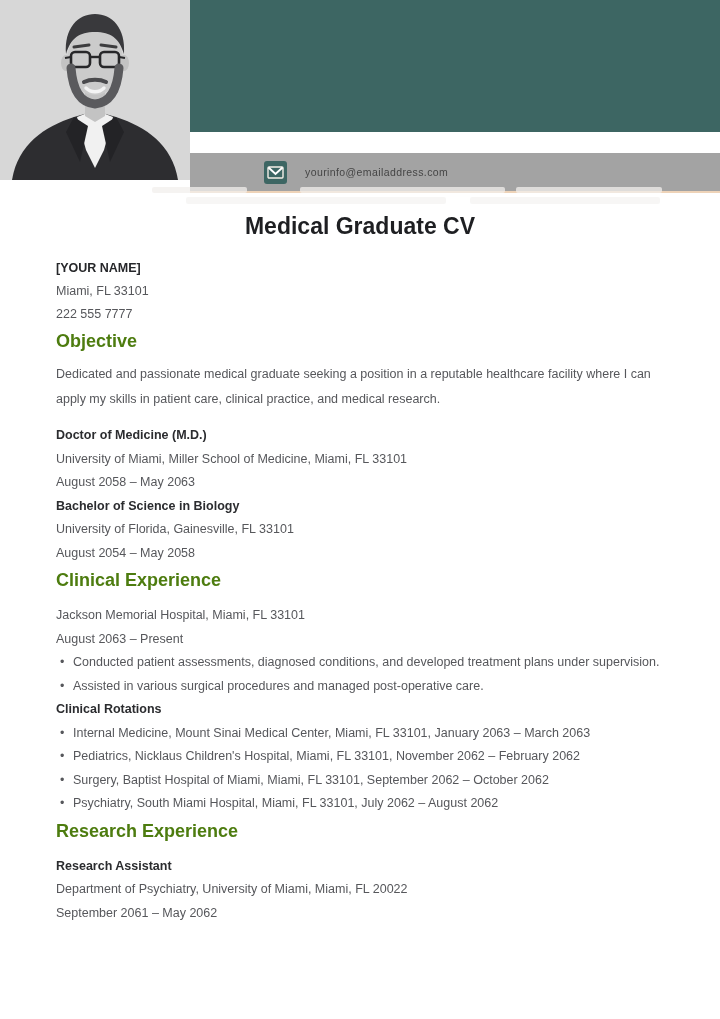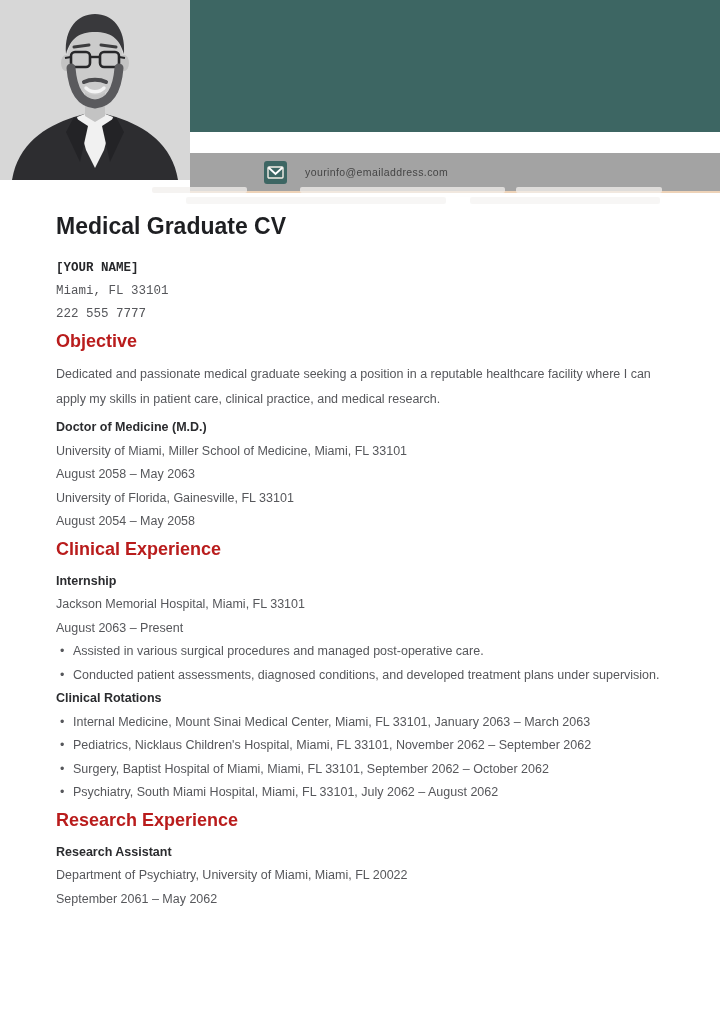--- a/index.html
+++ b/index.html
@@ -28,30 +28,30 @@
   .fb1{left:152px;top:0;width:95px;height:6px;opacity:.75;}
   .fb2{left:300px;top:0;width:205px;height:6px;opacity:.75;}
   .fb3{left:516px;top:0;width:146px;height:6px;opacity:.75;}
   .fb4{left:186px;top:10px;width:260px;height:7px;opacity:.55;}
   .fb5{left:470px;top:10px;width:190px;height:7px;opacity:.55;}
 
   
   .content{padding:0 56px;color:#56575b;font-size:12.5px;line-height:23.5px;}
   .doc-title{
     font-size:23px;line-height:28px;font-weight:700;color:#1e1f22;
-    text-align:left;margin:32px 0 0 0;
+    text-align:center;margin:32px 0 0 0;
   }
-  .contact{margin-top:17px;line-height:23px;font-family:Liberation Mono, monospace;}
+  .contact{margin-top:17px;line-height:23px;}
   .contact .name{font-weight:700;color:#26272a;}
   h2.sec{
-    font-size:18px;line-height:24px;font-weight:700;color:#b91c1c;
+    font-size:18px;line-height:24px;font-weight:700;color:#4d7c0f;
     margin:3px 0 9px 0;
   }
   .para{margin:0 0 3px 0;line-height:25px;}
-  .entries{margin-top:4px;}
+  .entries{margin-top:12px;}
   .etitle{font-weight:700;color:#2b2c2f;}
   ul.blist{margin:0;padding:0;list-style:none;}
   ul.blist li{position:relative;padding-left:17px;}
   ul.blist li::before{content:"\2022";position:absolute;left:4px;color:#56575b;}
 </style>
 </head>
 <body>
 
 <div class="page">
 
@@ -123,37 +123,37 @@
       <div>222 555 7777</div>
     </div>
 
     <h2 class="sec">Objective</h2>
     <p class="para">Dedicated and passionate medical graduate seeking a position in a reputable healthcare facility where I can apply my skills in patient care, clinical practice, and medical research.</p>
 
     <div class="entries">
       <div class="etitle">Doctor of Medicine (M.D.)</div>
       <div>University of Miami, Miller School of Medicine, Miami, FL 33101</div>
       <div>August 2058 – May 2063</div>
+      <div class="etitle">Bachelor of Science in Biology</div>
       <div>University of Florida, Gainesville, FL 33101</div>
       <div>August 2054 – May 2058</div>
     </div>
 
     <h2 class="sec">Clinical Experience</h2>
     <div class="entries">
-      <div class="etitle">Internship</div>
       <div>Jackson Memorial Hospital, Miami, FL 33101</div>
       <div>August 2063 – Present</div>
       <ul class="blist">
+        <li>Conducted patient assessments, diagnosed conditions, and developed treatment plans under supervision.</li>
         <li>Assisted in various surgical procedures and managed post-operative care.</li>
-        <li>Conducted patient assessments, diagnosed conditions, and developed treatment plans under supervision.</li>
       </ul>
       <div class="etitle">Clinical Rotations</div>
       <ul class="blist">
         <li>Internal Medicine, Mount Sinai Medical Center, Miami, FL 33101, January 2063 – March 2063</li>
-        <li>Pediatrics, Nicklaus Children's Hospital, Miami, FL 33101, November 2062 – September 2062</li>
+        <li>Pediatrics, Nicklaus Children's Hospital, Miami, FL 33101, November 2062 – February 2062</li>
         <li>Surgery, Baptist Hospital of Miami, Miami, FL 33101, September 2062 – October 2062</li>
         <li>Psychiatry, South Miami Hospital, Miami, FL 33101, July 2062 – August 2062</li>
       </ul>
     </div>
 
     <h2 class="sec">Research Experience</h2>
     <div class="entries">
       <div class="etitle">Research Assistant</div>
       <div>Department of Psychiatry, University of Miami, Miami, FL 20022</div>
       <div>September 2061 – May 2062</div>

